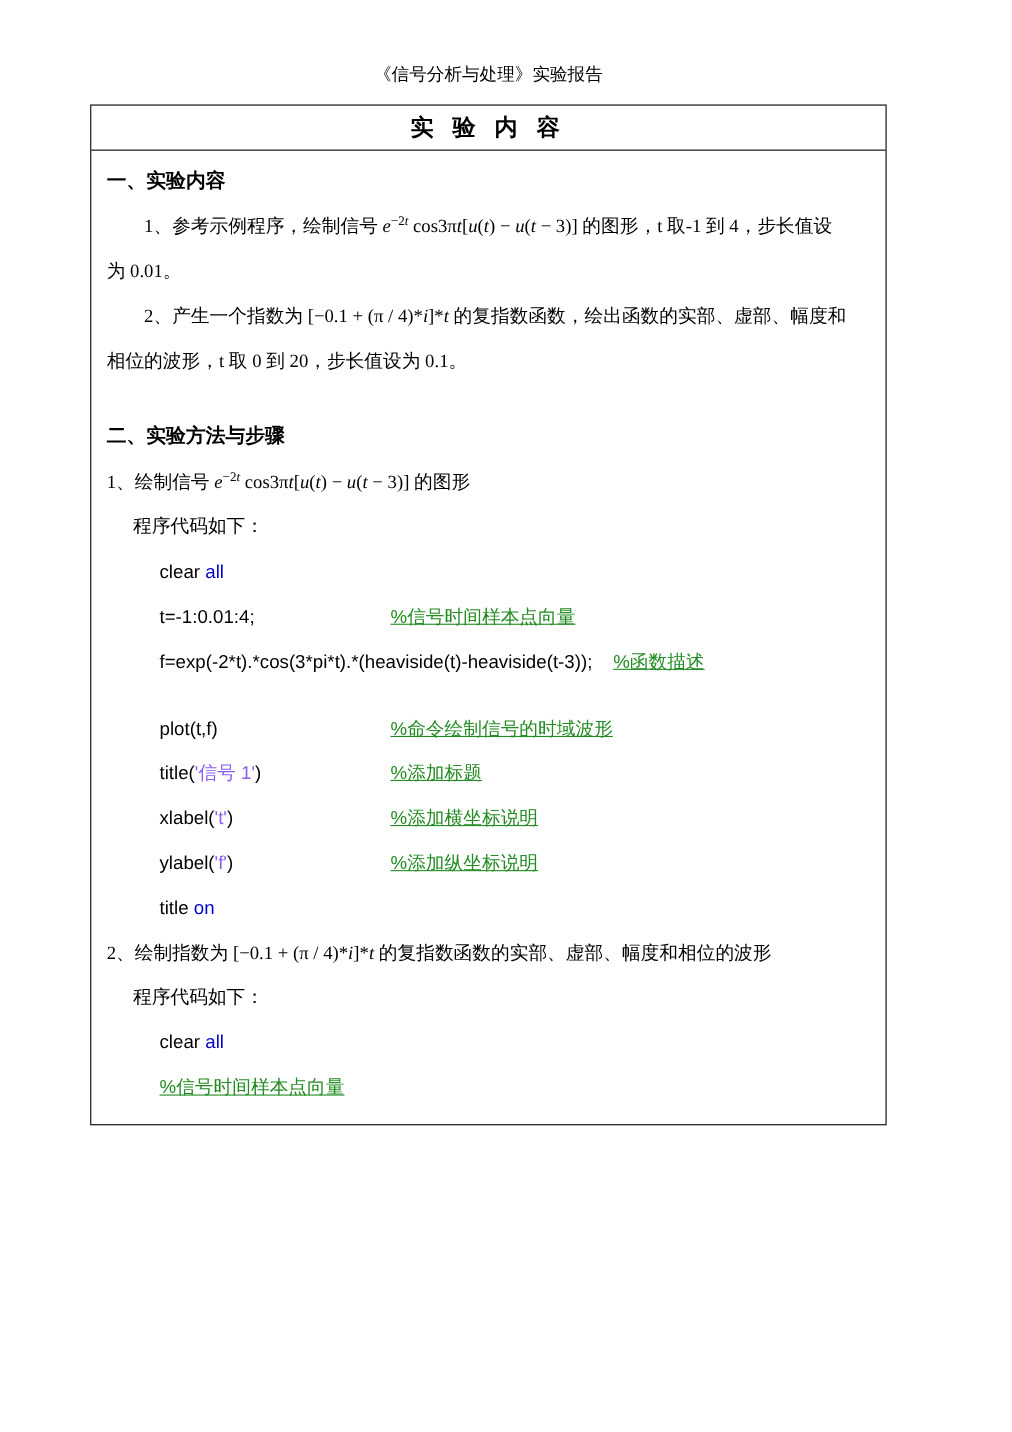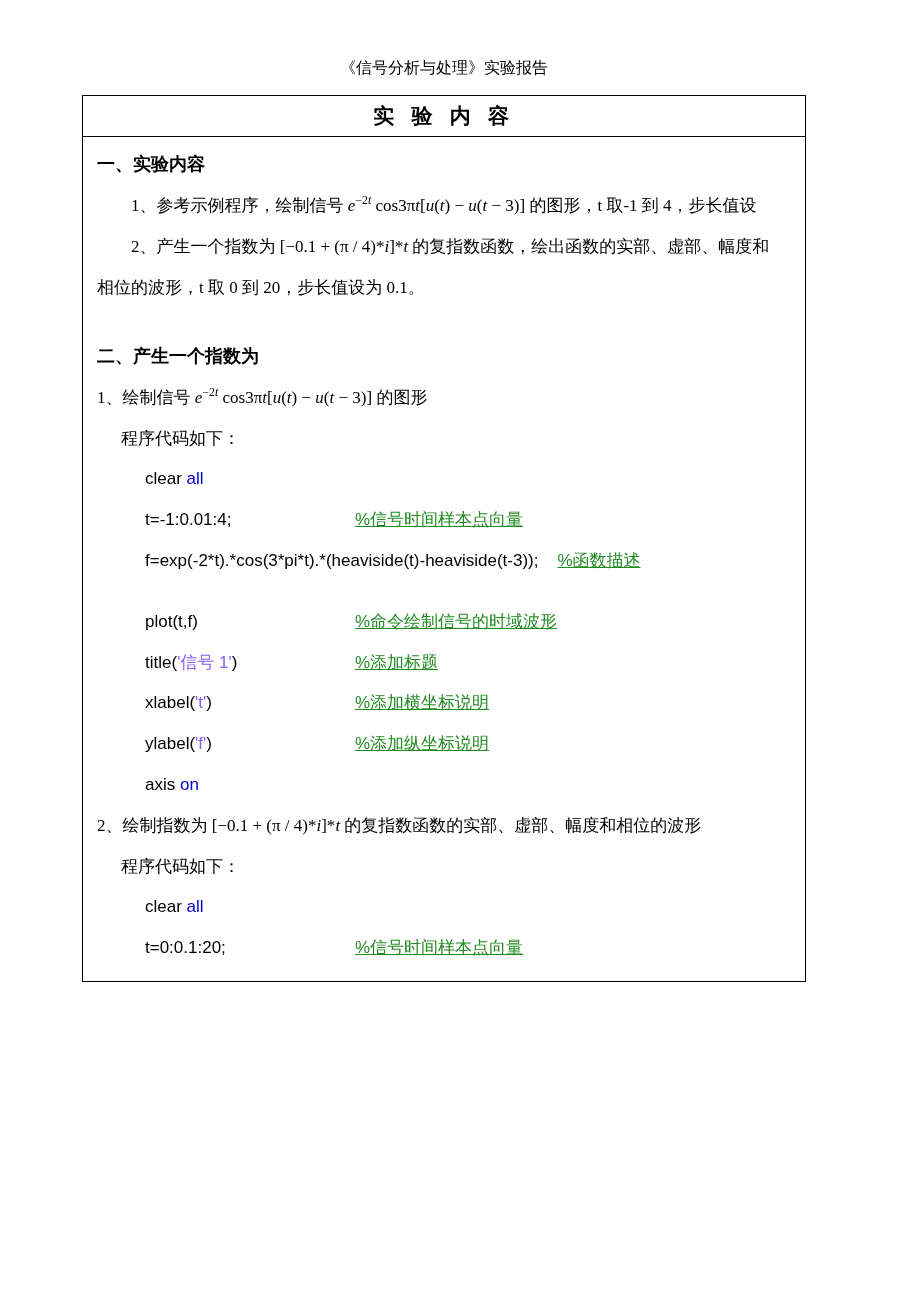--- a/index.html
+++ b/index.html
@@ -85,31 +85,32 @@
 
     <div class="content">
 
       <div class="h2">一、实验内容</div>
 
       <div class="indent">
         <span>1、参考示例程序，绘制信号</span>
         <span><span class="formula">e</span><sup>−2<span class="formula">t</span></sup> cos3π<span class="formula">t</span>[<span class="formula">u</span>(<span class="formula">t</span>) − <span class="formula">u</span>(<span class="formula">t</span> − 3)]</span>
         <span>的图形，t 取-1 到 4，步长值设</span>
       </div>
+      <div>为 0.01。</div>
 
       <div class="indent">
         <span>2、产生一个指数为</span>
         <span>[−0.1 + (π / 4)*<span class="formula">i</span>]*<span class="formula">t</span></span>
         <span>的复指数函数，绘出函数的实部、虚部、幅度和</span>
       </div>
       <div>相位的波形，t 取 0 到 20，步长值设为 0.1。</div>
 
       <div class="gap"></div>
 
-      <div class="h2">二、产生一个指数为</div>
+      <div class="h2">二、实验方法与步骤</div>
 
       <div>
         <span>1、绘制信号</span>
         <span><span class="formula">e</span><sup>−2<span class="formula">t</span></sup> cos3π<span class="formula">t</span>[<span class="formula">u</span>(<span class="formula">t</span>) − <span class="formula">u</span>(<span class="formula">t</span> − 3)]</span>
         <span>的图形</span>
       </div>
       <div class="code-label">程序代码如下：</div>
 
       <div class="code-block">
         <div>
@@ -133,36 +134,35 @@
         </div>
         <div class="row">
           <span class="code-col"><span>xlabel(</span><span class="str">'t'</span><span>)</span></span>
           <span class="comment">%添加横坐标说明</span>
         </div>
         <div class="row">
           <span class="code-col"><span>ylabel(</span><span class="str">'f'</span><span>)</span></span>
           <span class="comment">%添加纵坐标说明</span>
         </div>
         <div>
-          <span>axis </span><span class="kw">on</span>
+          <span>title </span><span class="kw">on</span>
         </div>
       </div>
 
       <div>
         <span>2、绘制指数为</span>
         <span>[−0.1 + (π / 4)*<span class="formula">i</span>]*<span class="formula">t</span></span>
         <span>的复指数函数的实部、虚部、幅度和相位的波形</span>
       </div>
       <div class="code-label">程序代码如下：</div>
 
       <div class="code-block">
         <div>
           <span>clear </span><span class="kw">all</span>
         </div>
         <div class="row">
-          <span class="code-col"><span>t=0:0.1:20;</span></span>
           <span class="comment">%信号时间样本点向量</span>
         </div>
       </div>
 
     </div>
   </div>
 </div>
 
 </body></html>

